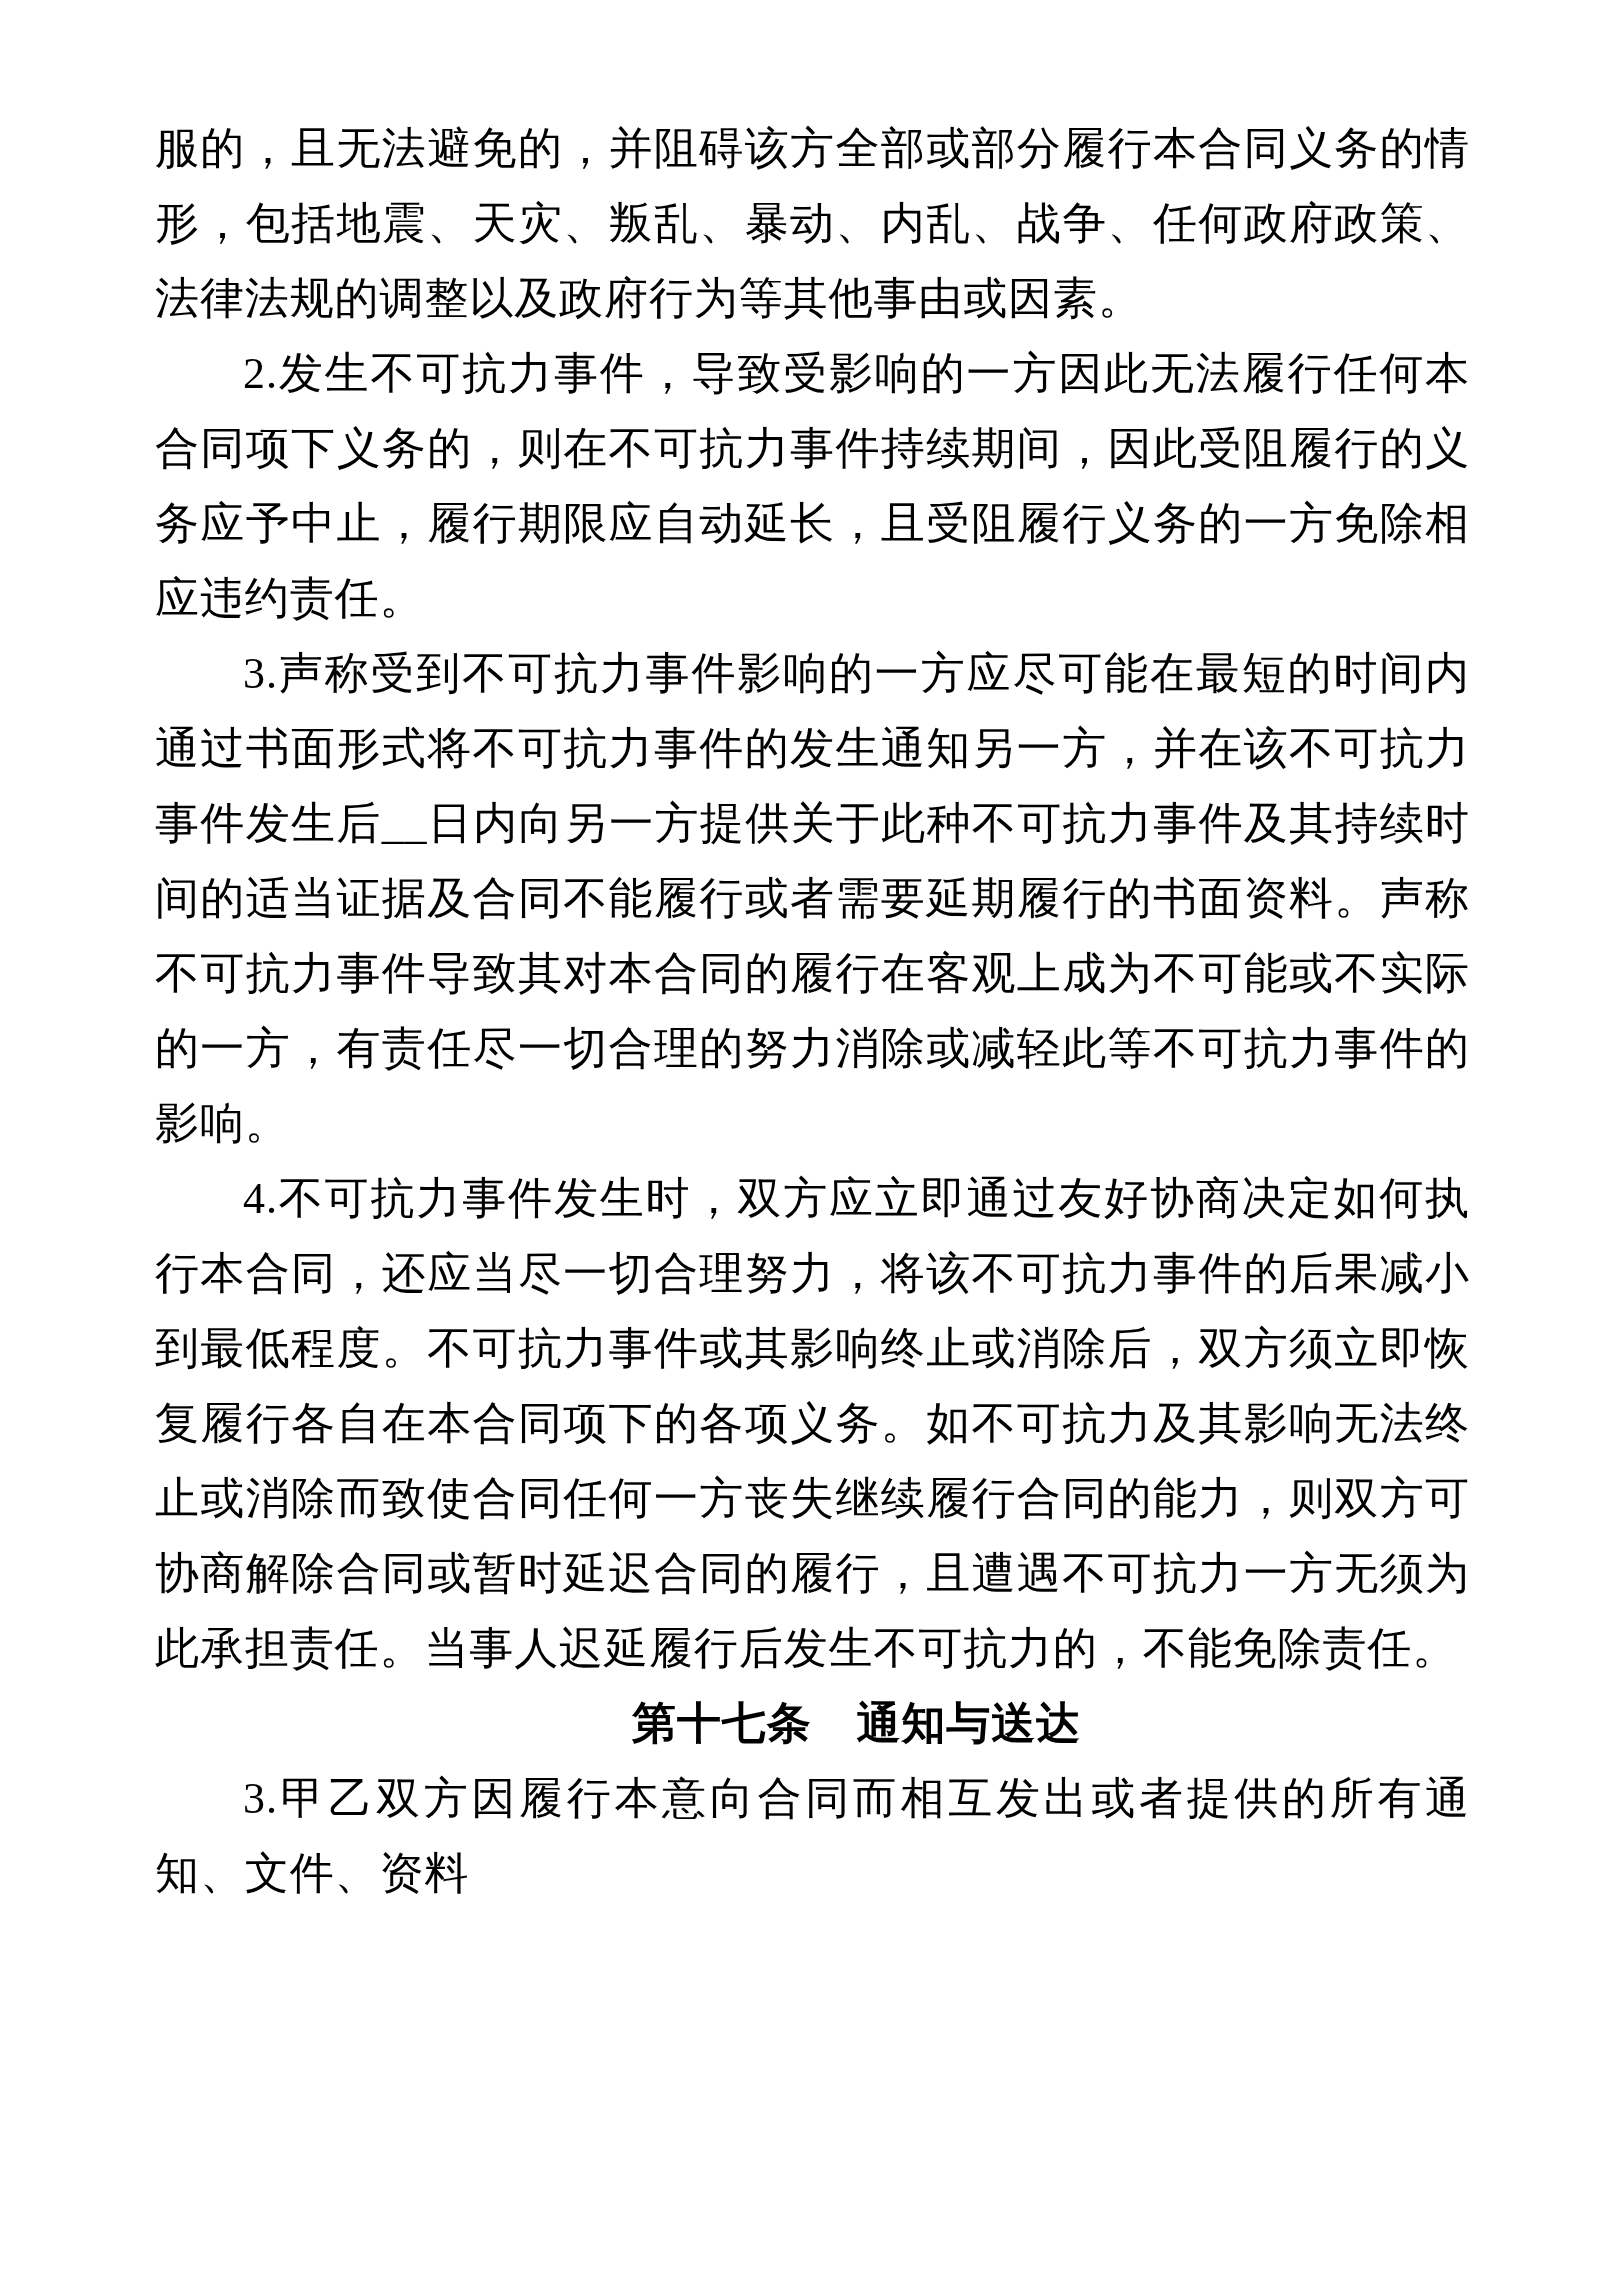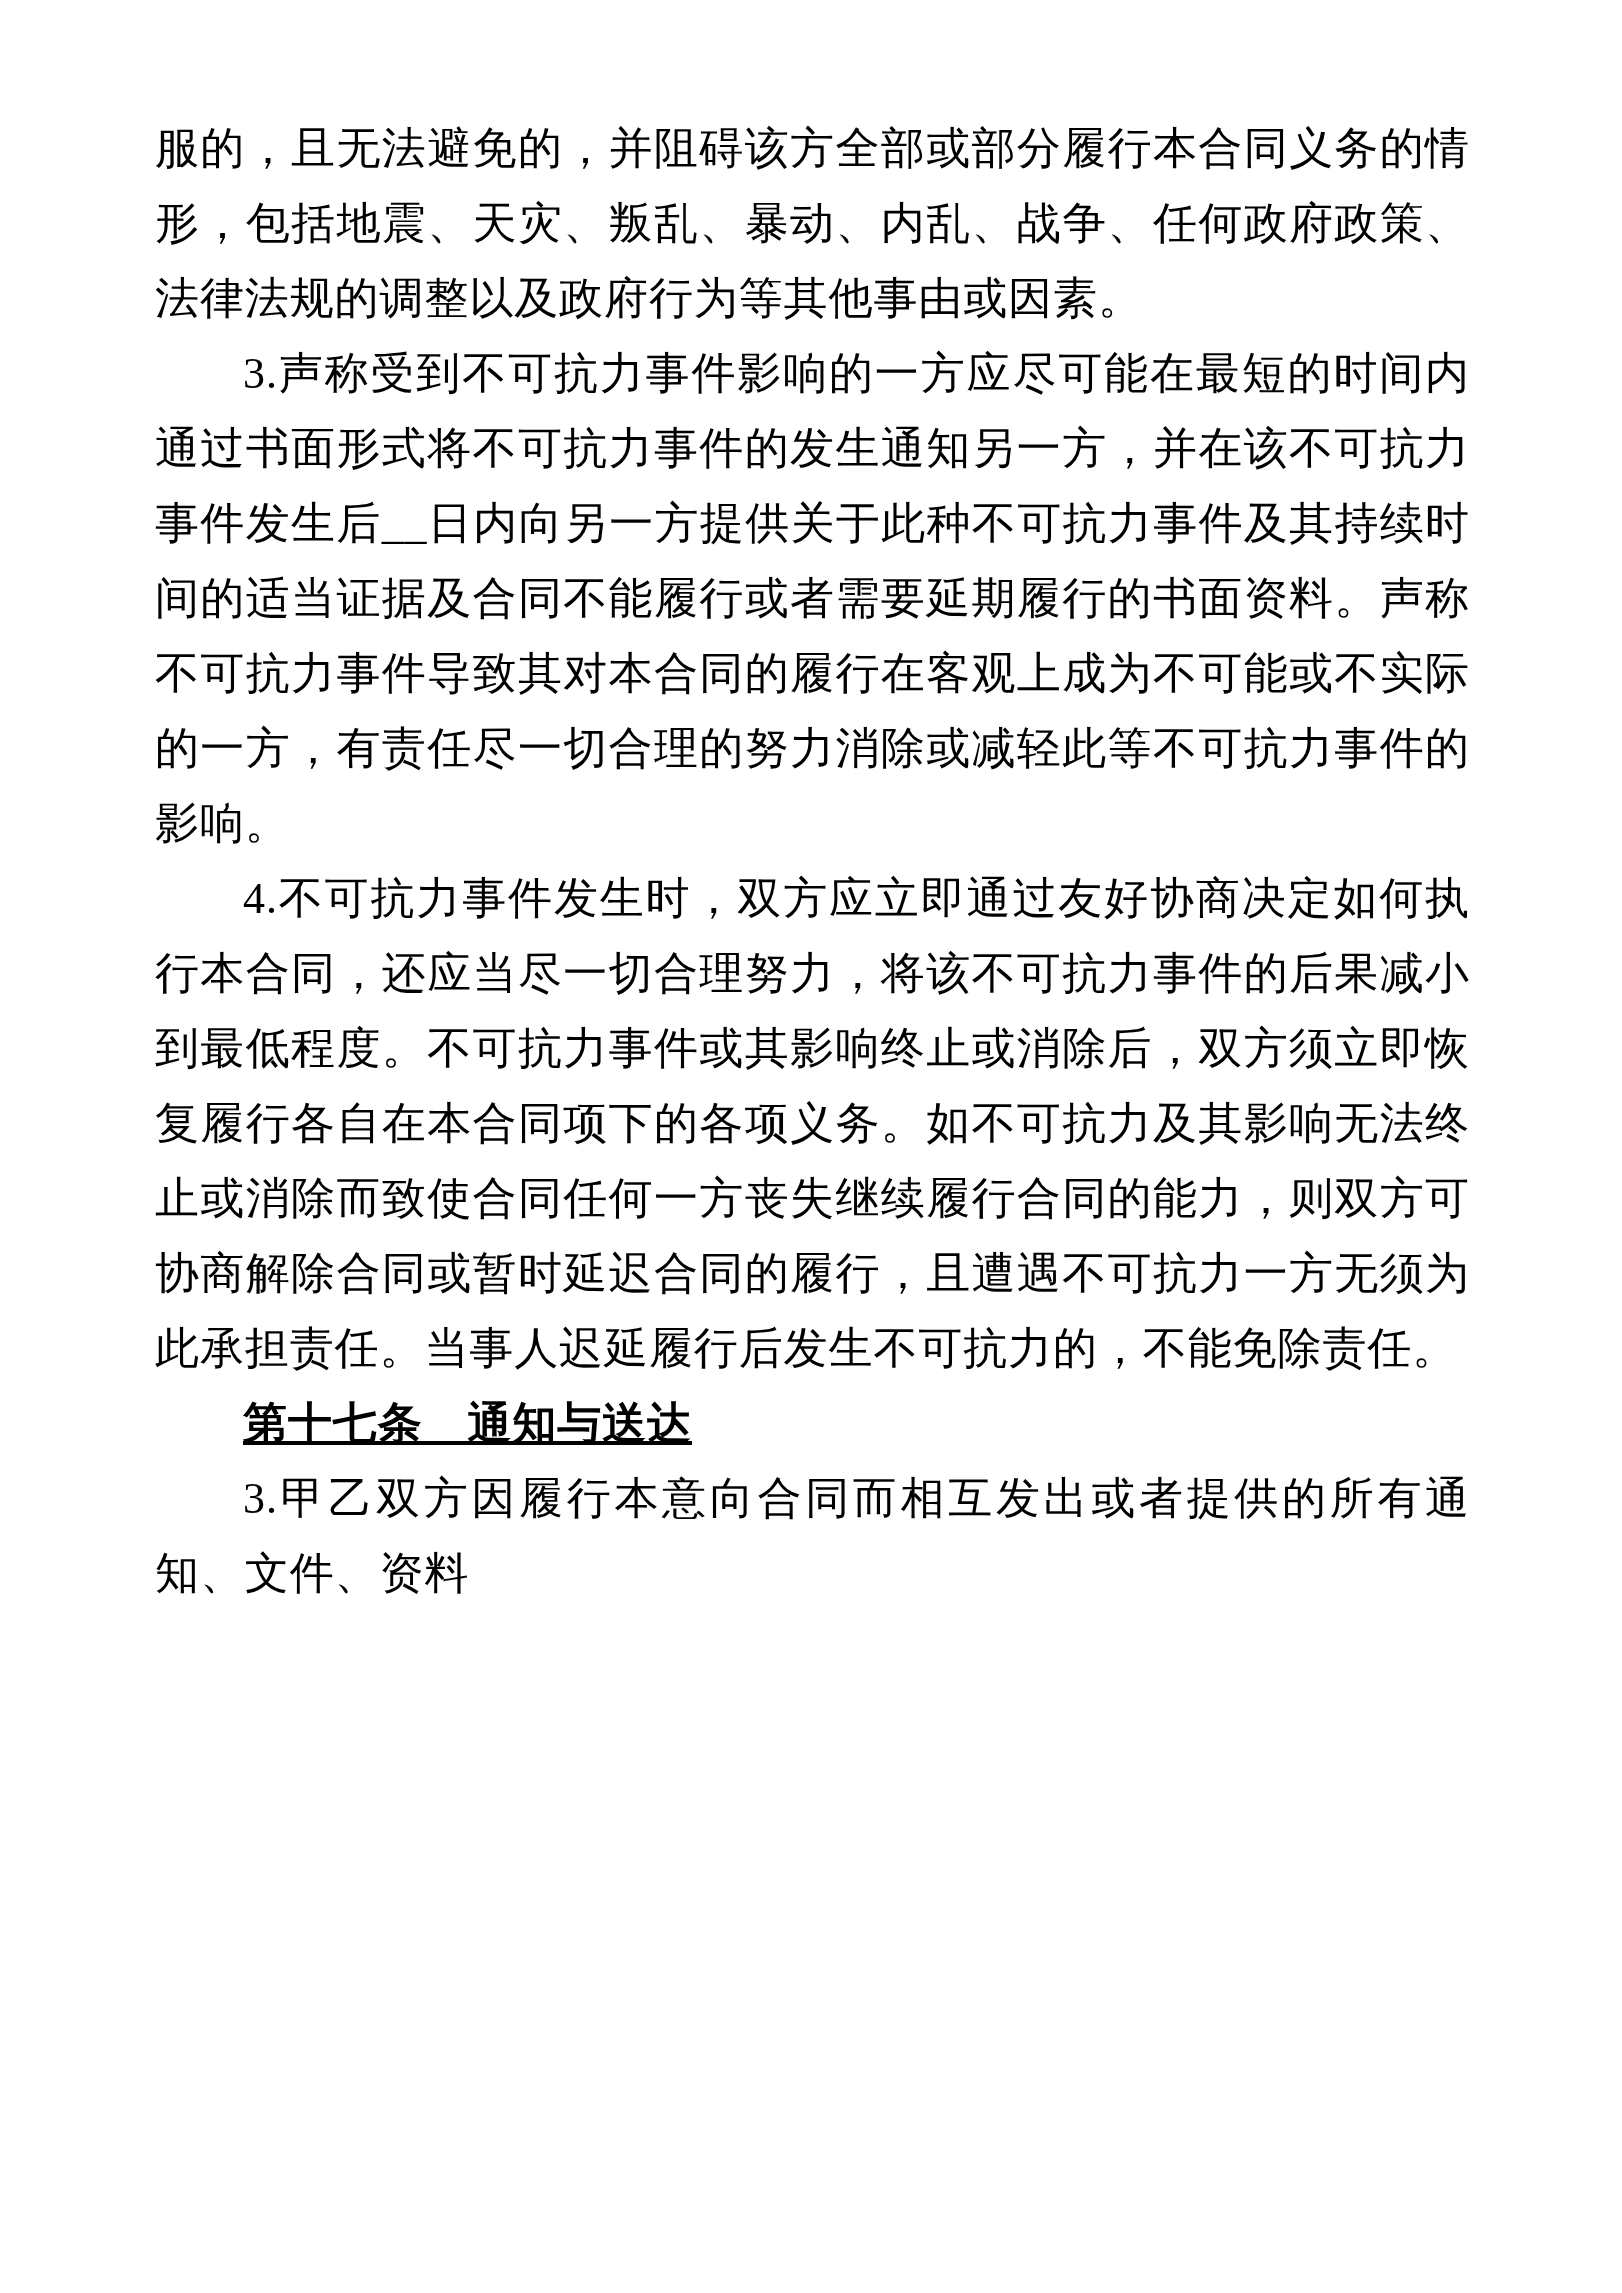--- a/index.html
+++ b/index.html
@@ -31,30 +31,30 @@
     text-align: justify;
     text-justify: inter-ideograph;
     word-break: break-all;
     letter-spacing: 0.9px;
   }
   .para.indent {
     text-indent: 2em;
   }
   .para.heading {
     font-weight: 700;
-    text-align: left;
+    text-align: center;
     letter-spacing: 0.9px;
-    text-decoration: underline;
   }
 </style>
 </head>
 <body>
 
 <div class="page">
   <div class="doc-body" id="doc">
       <p class="para">服的，且无法避免的，并阻碍该方全部或部分履行本合同义务的情形，包括地震、天灾、叛乱、暴动、内乱、战争、任何政府政策、法律法规的调整以及政府行为等其他事由或因素。</p>
+      <p class="para indent">2.发生不可抗力事件，导致受影响的一方因此无法履行任何本合同项下义务的，则在不可抗力事件持续期间，因此受阻履行的义务应予中止，履行期限应自动延长，且受阻履行义务的一方免除相应违约责任。</p>
       <p class="para indent">3.声称受到不可抗力事件影响的一方应尽可能在最短的时间内通过书面形式将不可抗力事件的发生通知另一方，并在该不可抗力事件发生后__日内向另一方提供关于此种不可抗力事件及其持续时间的适当证据及合同不能履行或者需要延期履行的书面资料。声称不可抗力事件导致其对本合同的履行在客观上成为不可能或不实际的一方，有责任尽一切合理的努力消除或减轻此等不可抗力事件的影响。</p>
       <p class="para indent">4.不可抗力事件发生时，双方应立即通过友好协商决定如何执行本合同，还应当尽一切合理努力，将该不可抗力事件的后果减小到最低程度。不可抗力事件或其影响终止或消除后，双方须立即恢复履行各自在本合同项下的各项义务。如不可抗力及其影响无法终止或消除而致使合同任何一方丧失继续履行合同的能力，则双方可协商解除合同或暂时延迟合同的履行，且遭遇不可抗力一方无须为此承担责任。当事人迟延履行后发生不可抗力的，不能免除责任。</p>
       <p class="para heading indent">第十七条　通知与送达</p>
       <p class="para indent">3.甲乙双方因履行本意向合同而相互发出或者提供的所有通知、文件、资料</p>
     </div>
 </div>
 
 
 </body></html>

